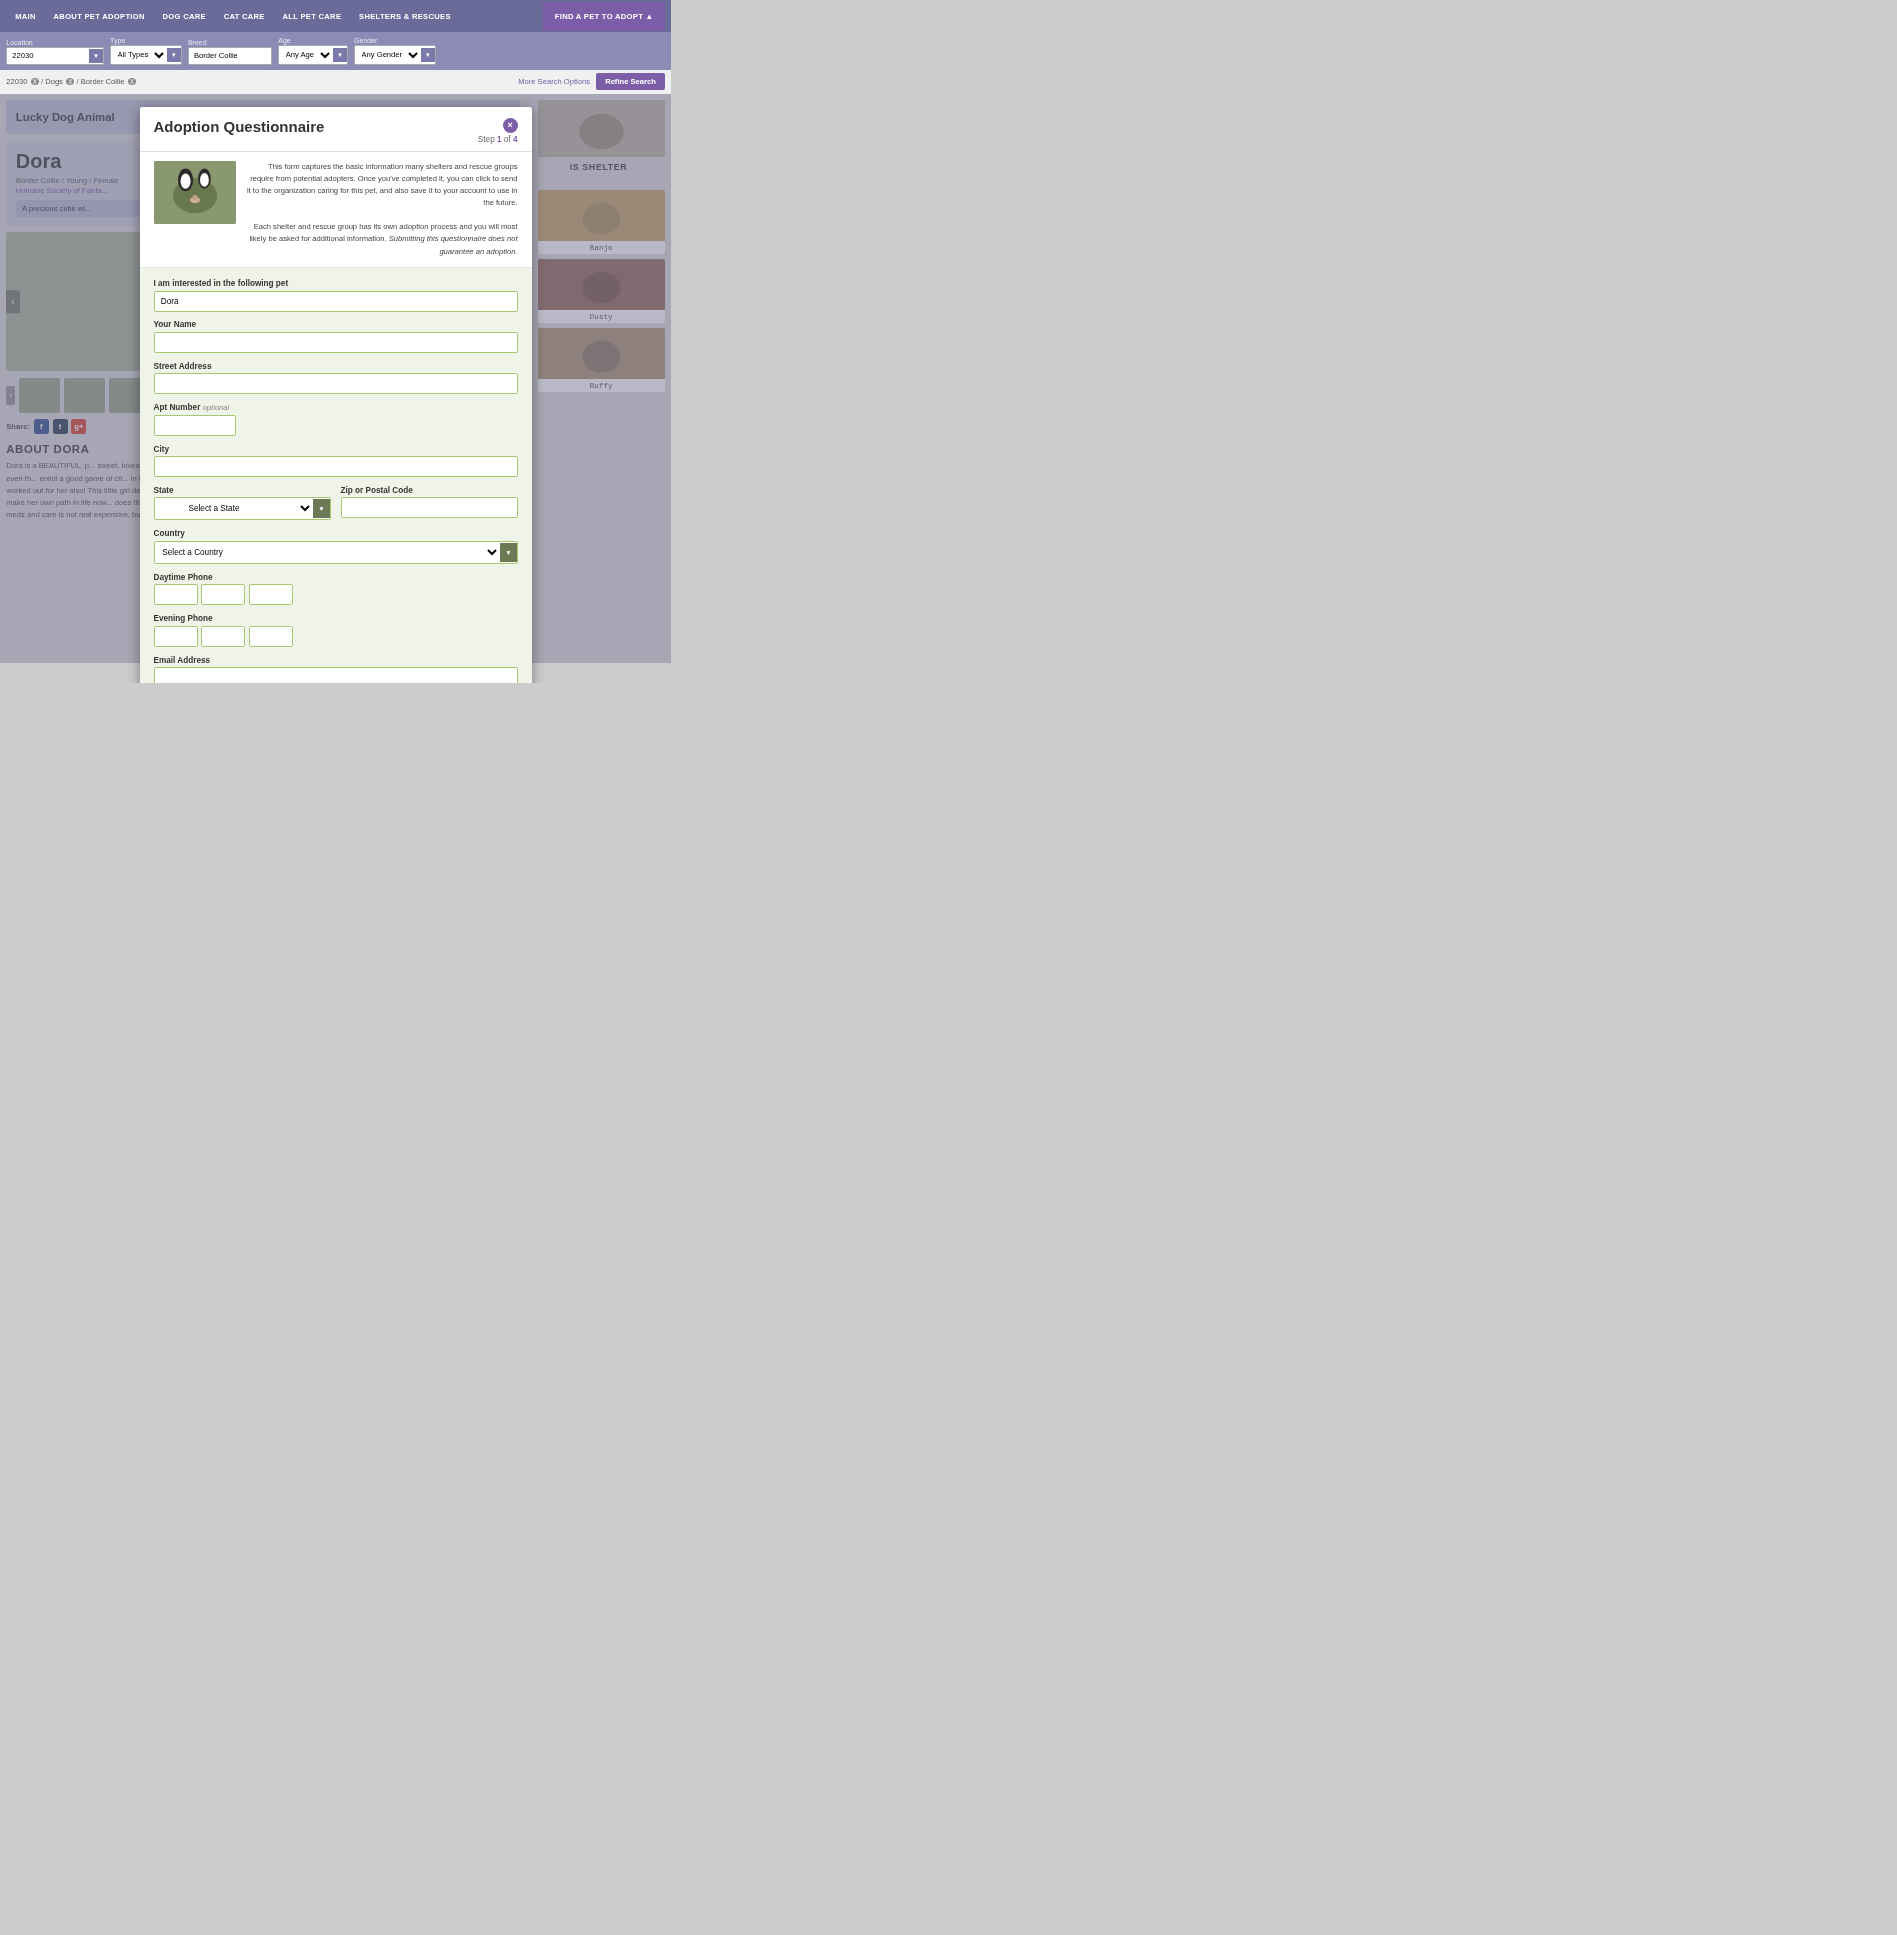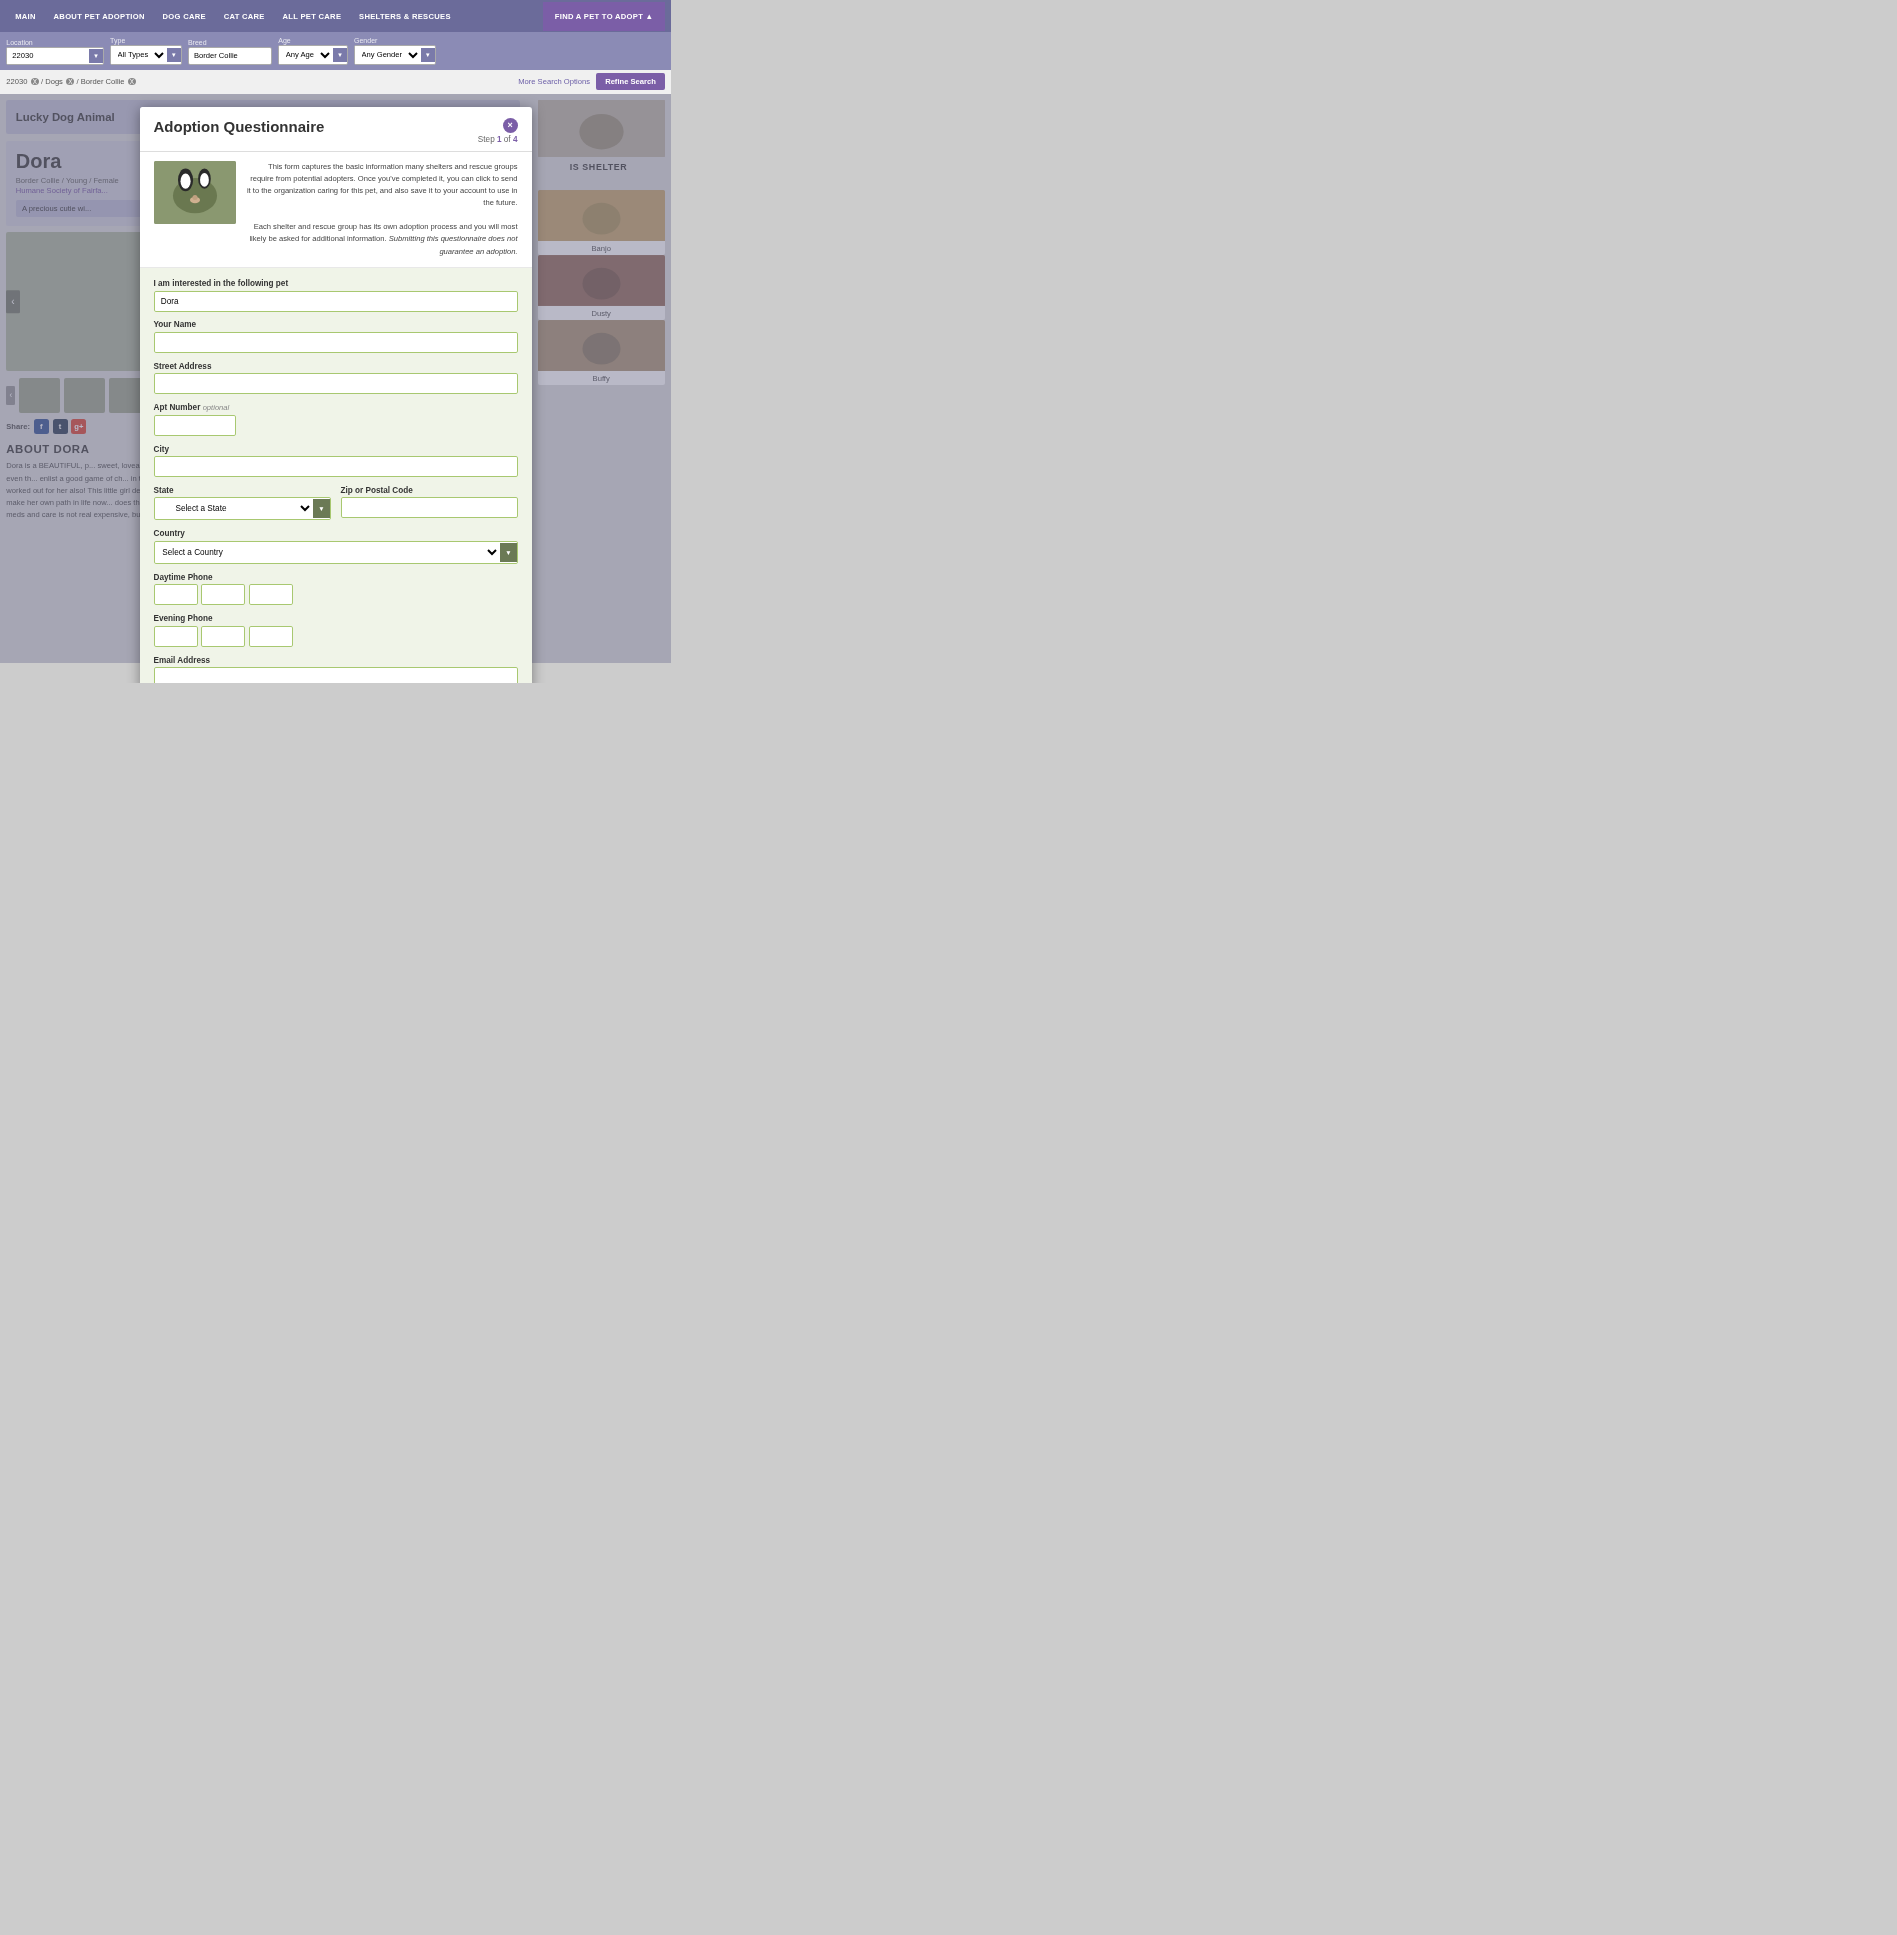--- a/index.html
+++ b/index.html
@@ -298,21 +298,23 @@
       font-size: 8.9px;
       font-weight: bold;
       color: #444;
       margin-bottom: 18px;
       letter-spacing: 0.6px;
       padding-left: 32px;
     }
     .shelter-pet-card {
       background: #fff;
       border-radius: 1.9px;
+      margin-bottom: 5px;
       overflow: hidden;
+      font-family: Liberation Mono, monospace;
     }
     .shelter-pet-img {
       width: 100%;
       height: 51px;
       background: #b8a898;
     }
     .shelter-pet-name {
       text-align: center;
       padding: 2.5px;
       font-size: 7.6px;
@@ -467,20 +469,21 @@
       overflow: hidden;
     }
     .state-select-wrap select {
       border: none;
       outline: none;
       padding: 5px 17px;
       font-size: 8.2px;
       background: transparent;
       flex: 1;
       cursor: pointer;
+      margin-left: 13px;
     }
     .state-select-wrap .sel-arrow {
       background: #6b7a55;
       color: #fff;
       padding: 5px 6.3px;
       font-size: 7.6px;
       cursor: pointer;
     }
 
     .country-select-wrap {

